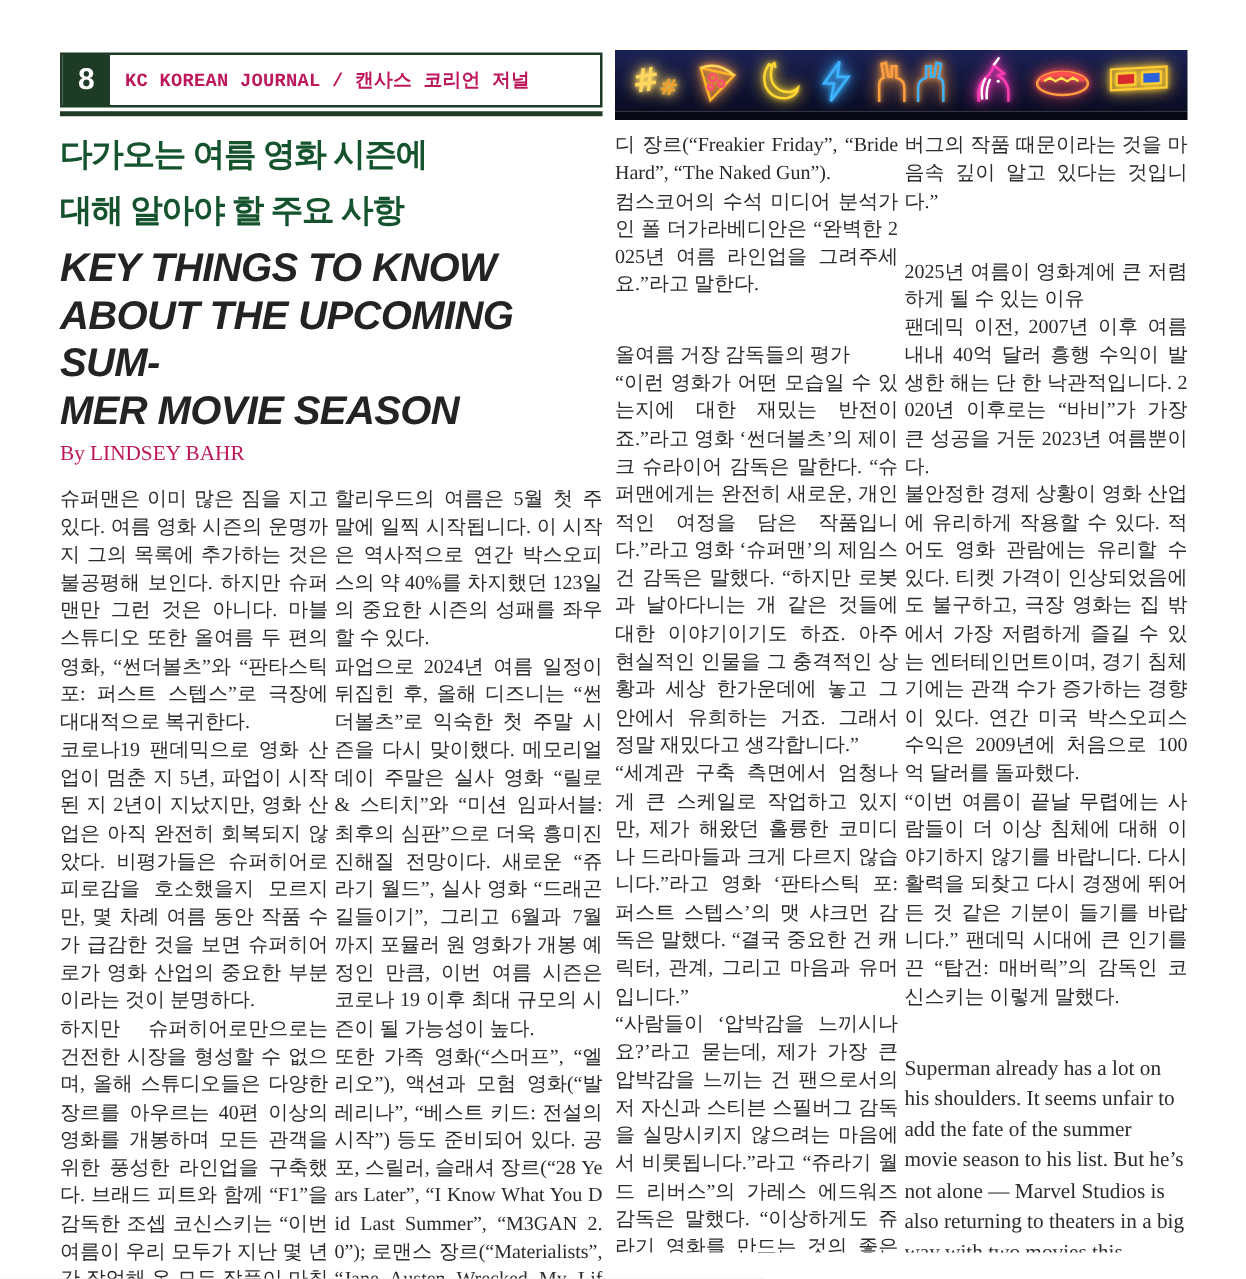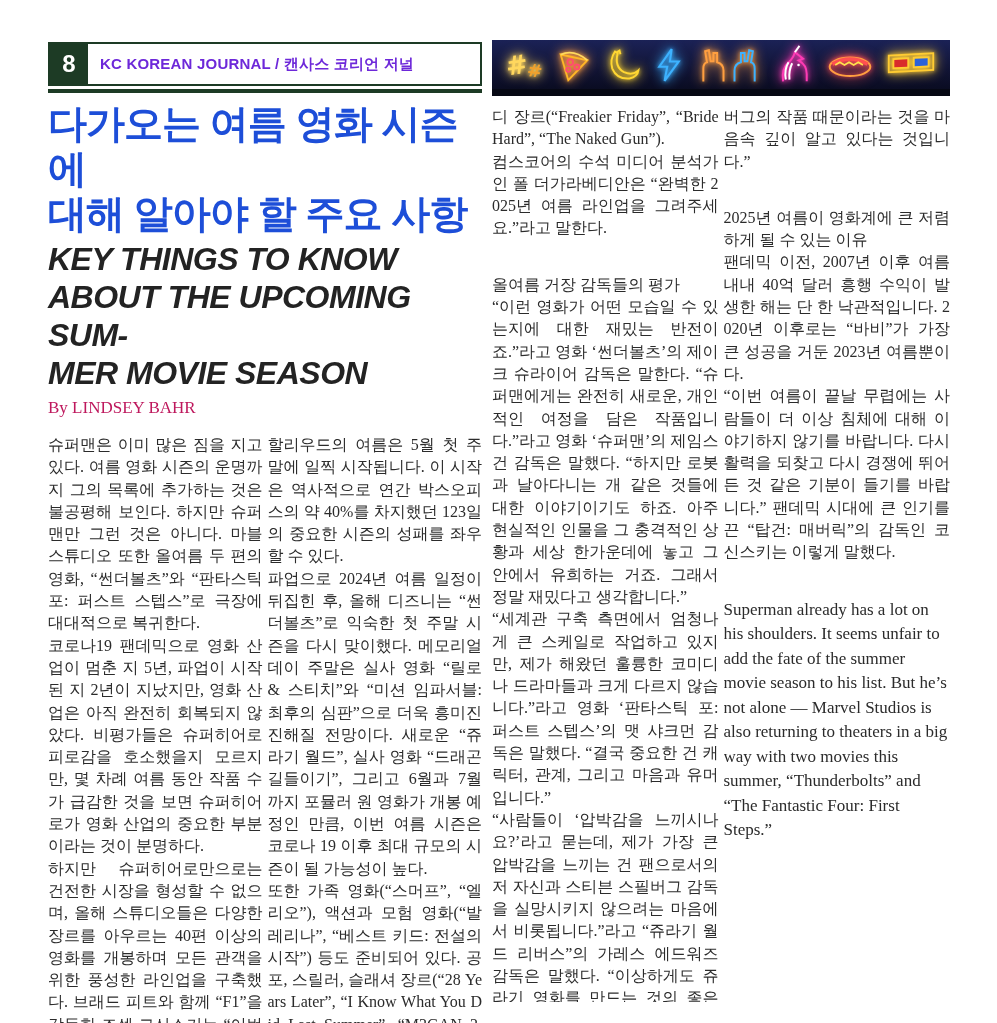--- a/index.html
+++ b/index.html
@@ -5,26 +5,26 @@
   html,body{margin:0;padding:0;background:#e8e8e8;}
   .page{position:relative;width:997px;height:1023px;background:#ffffff;overflow:hidden;
         font-family:"Liberation Serif","DejaVu Serif",serif;color:#2b2b2b;}
 
   
   .left-half{position:absolute;left:48px;top:42px;width:434px;}
   .masthead-box{display:flex;align-items:stretch;border:2px solid #1d3b25;height:40px;}
   .page-num{width:38px;background:#1d3b25;color:#fff;display:flex;align-items:center;justify-content:center;
             font-family:"Liberation Sans",sans-serif;font-weight:bold;font-size:24px;}
   .masthead-title{display:flex;align-items:center;padding-left:12px;
-            font-family:Liberation Sans, sans-serif;font-weight:bold;font-size:15px;color:#6d28d9;letter-spacing:.2px;text-align:center;}
+            font-family:Liberation Mono, monospace;font-weight:bold;font-size:15px;color:#be185d;letter-spacing:.2px;text-align:center;}
   .masthead-rule{height:4px;background:#1d3b25;margin-top:3px;}
 
   
   .headline-ko{margin-top:8px;font-family:"Liberation Sans","DejaVu Sans",sans-serif;
-               font-weight:900;font-size:39px;line-height:45px;color:#1d4ed8;letter-spacing:-1px;}
+               font-weight:900;font-size:26px;line-height:45px;color:#14532d;letter-spacing:-1px;}
   .headline-en{margin-top:4px;font-family:"Liberation Sans","DejaVu Sans",sans-serif;
                font-weight:700;font-style:italic;font-size:32px;line-height:38px;color:#232323;letter-spacing:-.5px;}
   .byline{margin-top:6px;font-size:17px;color:#be185d;}
 
   
   .cols{display:flex;gap:5px;}
   .left-cols{margin-top:16px;height:658px;}
   .col{flex:1;min-width:0;overflow:hidden;font-size:16px;line-height:22.3px;text-align:justify;}
   .col p{margin:0;word-break:break-all;}
   .col p.p-en{font-size:17px;line-height:24.5px;text-align:left;word-break:normal;}
@@ -143,20 +143,21 @@
           <p>올여름 거장 감독들의 평가</p>
           <p>“이런 영화가 어떤 모습일 수 있는지에 대한 재밌는 반전이죠.”라고 영화 ‘썬더볼츠’의 제이크 슈라이어 감독은 말한다. “슈퍼맨에게는 완전히 새로운, 개인적인 여정을 담은 작품입니다.”라고 영화 ‘슈퍼맨’의 제임스 건 감독은 말했다. “하지만 로봇과 날아다니는 개 같은 것들에 대한 이야기이기도 하죠. 아주 현실적인 인물을 그 충격적인 상황과 세상 한가운데에 놓고 그 안에서 유희하는 거죠. 그래서 정말 재밌다고 생각합니다.”</p>
           <p>“세계관 구축 측면에서 엄청나게 큰 스케일로 작업하고 있지만, 제가 해왔던 훌륭한 코미디나 드라마들과 크게 다르지 않습니다.”라고 영화 ‘판타스틱 포: 퍼스트 스텝스’의 맷 샤크먼 감독은 말했다. “결국 중요한 건 캐릭터, 관계, 그리고 마음과 유머입니다.”</p>
           <p>“사람들이 ‘압박감을 느끼시나요?’라고 묻는데, 제가 가장 큰 압박감을 느끼는 건 팬으로서의 저 자신과 스티븐 스필버그 감독을 실망시키지 않으려는 마음에서 비롯됩니다.”라고 “쥬라기 월드 리버스”의 가레스 에드워즈 감독은 말했다. “이상하게도 쥬라기 영화를 만드는 것의 좋은 점은 모두가 이 업계에 종사하는 이유의 절반 정도가 그 영화와 스티븐 스필</p>
         </div>
       <div class="col">
           <p>버그의 작품 때문이라는 것을 마음속 깊이 알고 있다는 것입니다.”</p>
           <div class="pgap"></div>
           <p>2025년 여름이 영화계에 큰 저렴하게 될 수 있는 이유</p>
           <p>팬데믹 이전, 2007년 이후 여름 내내 40억 달러 흥행 수익이 발생한 해는 단 한 낙관적입니다. 2020년 이후로는 “바비”가 가장 큰 성공을 거둔 2023년 여름뿐이다.</p>
+          <p>불안정한 경제 상황이 영화 산업에 유리하게 작용할 수 있다. 적어도 영화 관람에는 유리할 수 있다. 티켓 가격이 인상되었음에도 불구하고, 극장 영화는 집 밖에서 가장 저렴하게 즐길 수 있는 엔터테인먼트이며, 경기 침체기에는 관객 수가 증가하는 경향이 있다. 연간 미국 박스오피스 수익은 2009년에 처음으로 100억 달러를 돌파했다.</p>
           <p>“이번 여름이 끝날 무렵에는 사람들이 더 이상 침체에 대해 이야기하지 않기를 바랍니다. 다시 활력을 되찾고 다시 경쟁에 뛰어든 것 같은 기분이 들기를 바랍니다.” 팬데믹 시대에 큰 인기를 끈 “탑건: 매버릭”의 감독인 코신스키는 이렇게 말했다.</p>
           <div class="pgap"></div>
           <p class="p-en">Superman already has a lot on his shoulders. It seems unfair to add the fate of the summer movie season to his list. But he’s not alone — Marvel Studios is also returning to theaters in a big way with two movies this summer, “Thunderbolts” and “The Fantastic Four: First Steps.”</p>
         </div>
     </div>
   </div>
 
 </div>
 
 </body></html>

